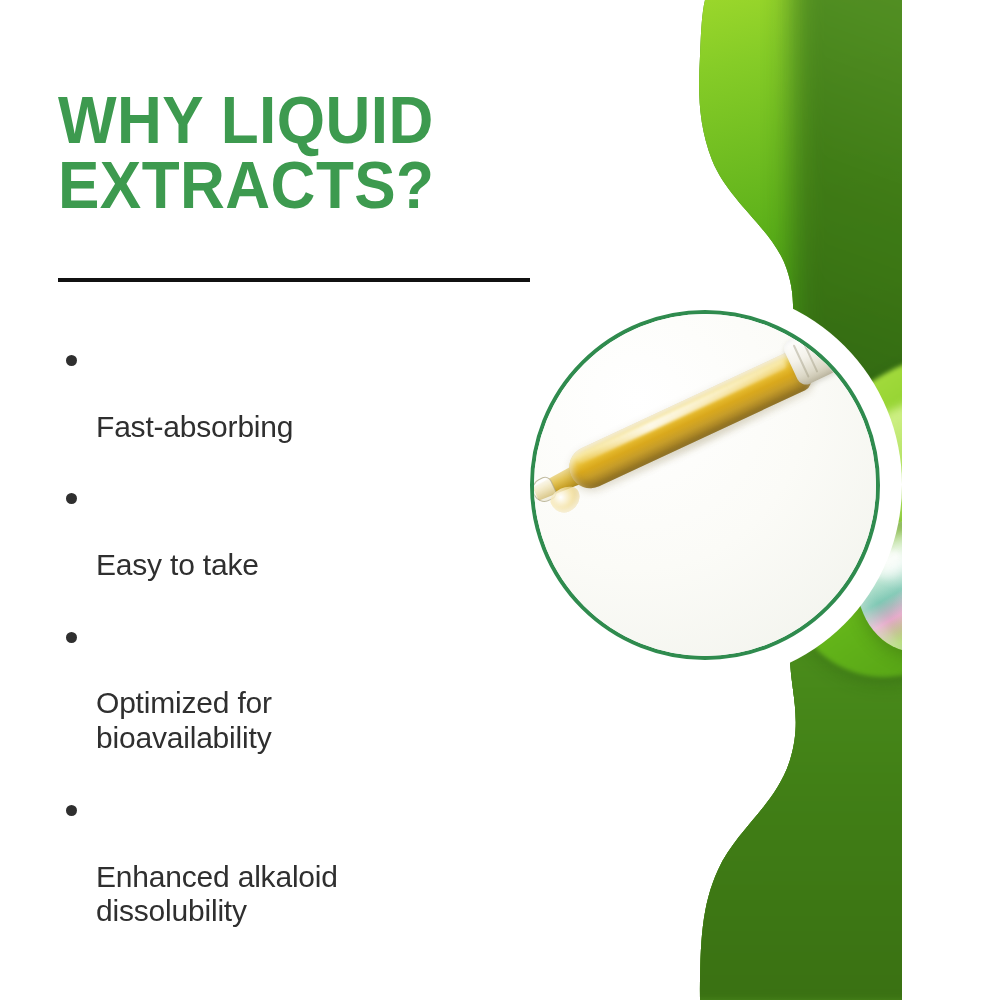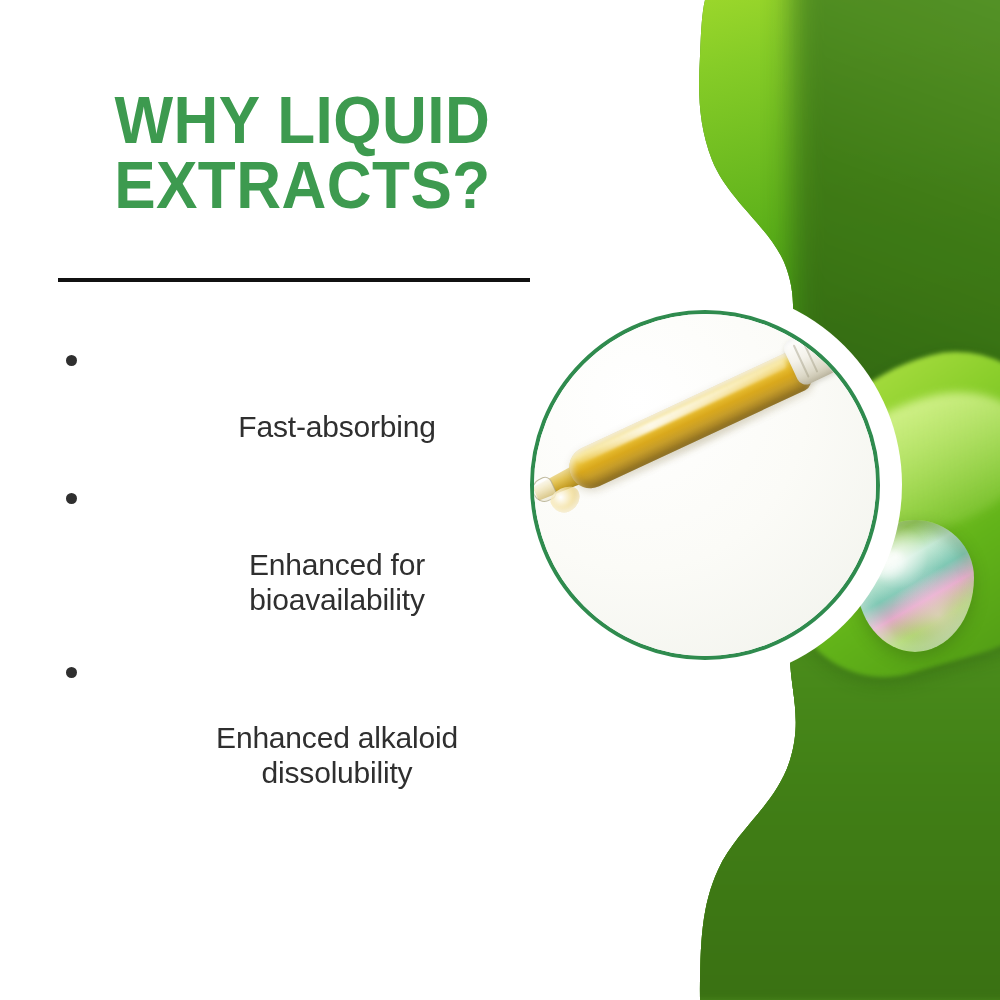--- a/index.html
+++ b/index.html
@@ -5,24 +5,23 @@
 <style>
   html,body{margin:0;padding:0;}
   body{
     width:1000px;height:1000px;
     background:#ffffff;
     font-family:"Liberation Sans", sans-serif;
     overflow:hidden;
   }
   #canvas{
     position:relative;
-    width:1000px;height:1000px;
+    width:902px;height:1000px;
     background:#ffffff;
     overflow:hidden;
-    text-align:center;
   }
 
   
   .left-col{
     position:absolute;
     left:0;top:0;
     width:640px;height:1000px;
     z-index:40;
   }
 
@@ -370,21 +369,25 @@
 
     <div class="divider"></div>
 
     <ul class="bullets">
       <li class="bullet">
         <span class="dot"></span>
         <span>Fast-absorbing</span>
       </li>
       <li class="bullet">
         <span class="dot"></span>
-        <span>Enhanced for
+        <span>Easy to take</span>
+      </li>
+      <li class="bullet">
+        <span class="dot"></span>
+        <span>Optimized for
 bioavailability</span>
       </li>
       <li class="bullet">
         <span class="dot"></span>
         <span>Enhanced alkaloid
 dissolubility</span>
       </li>
 
     </ul>
 

